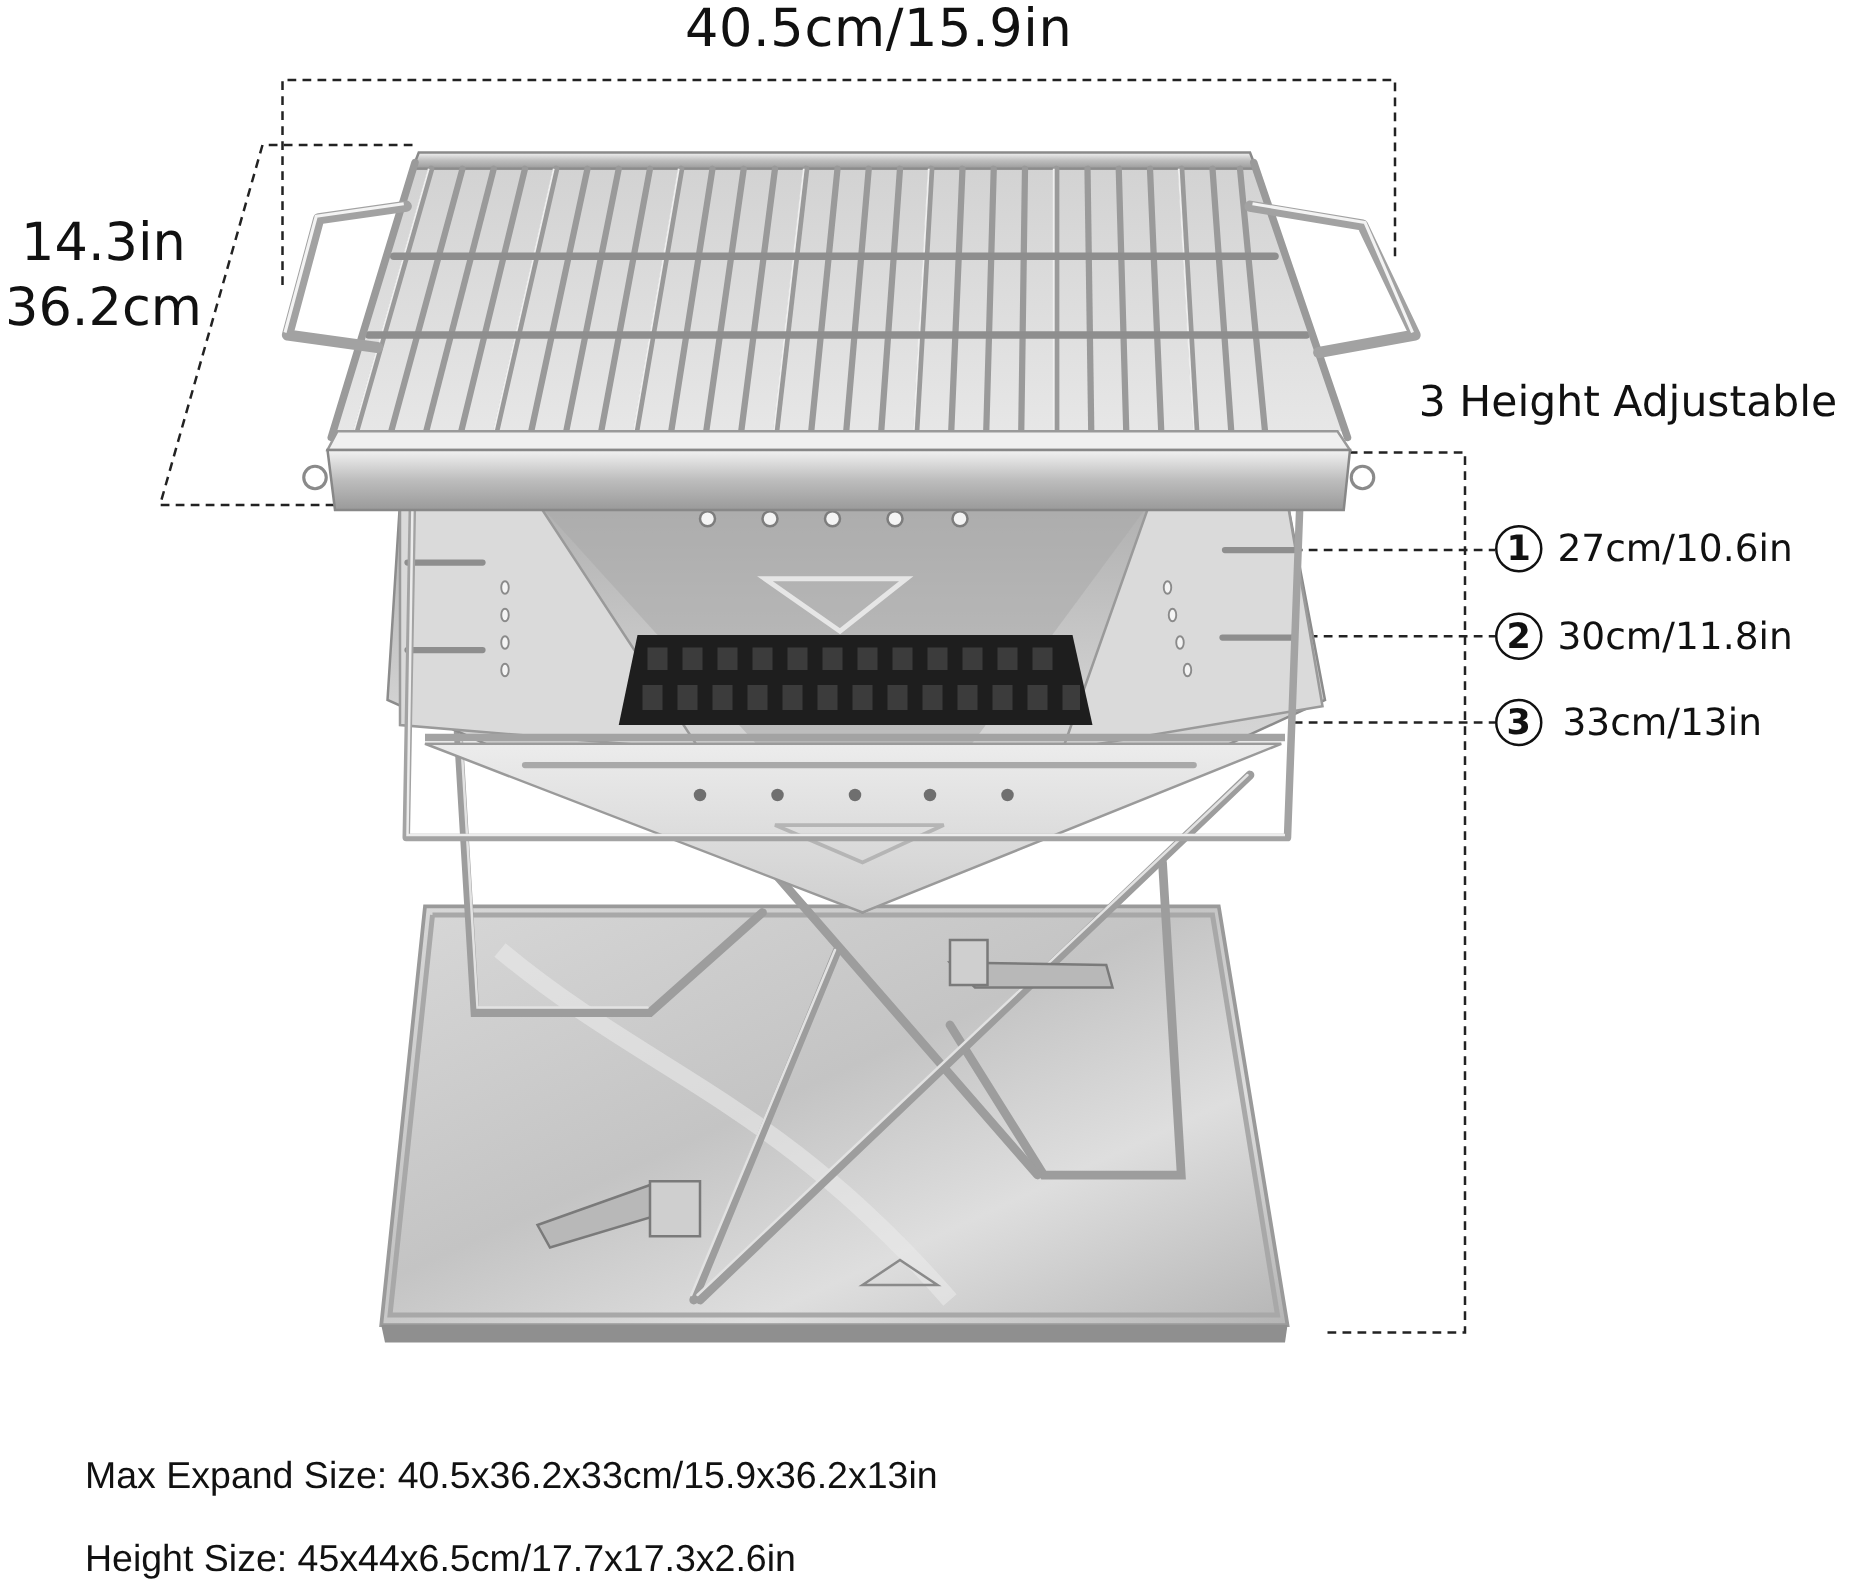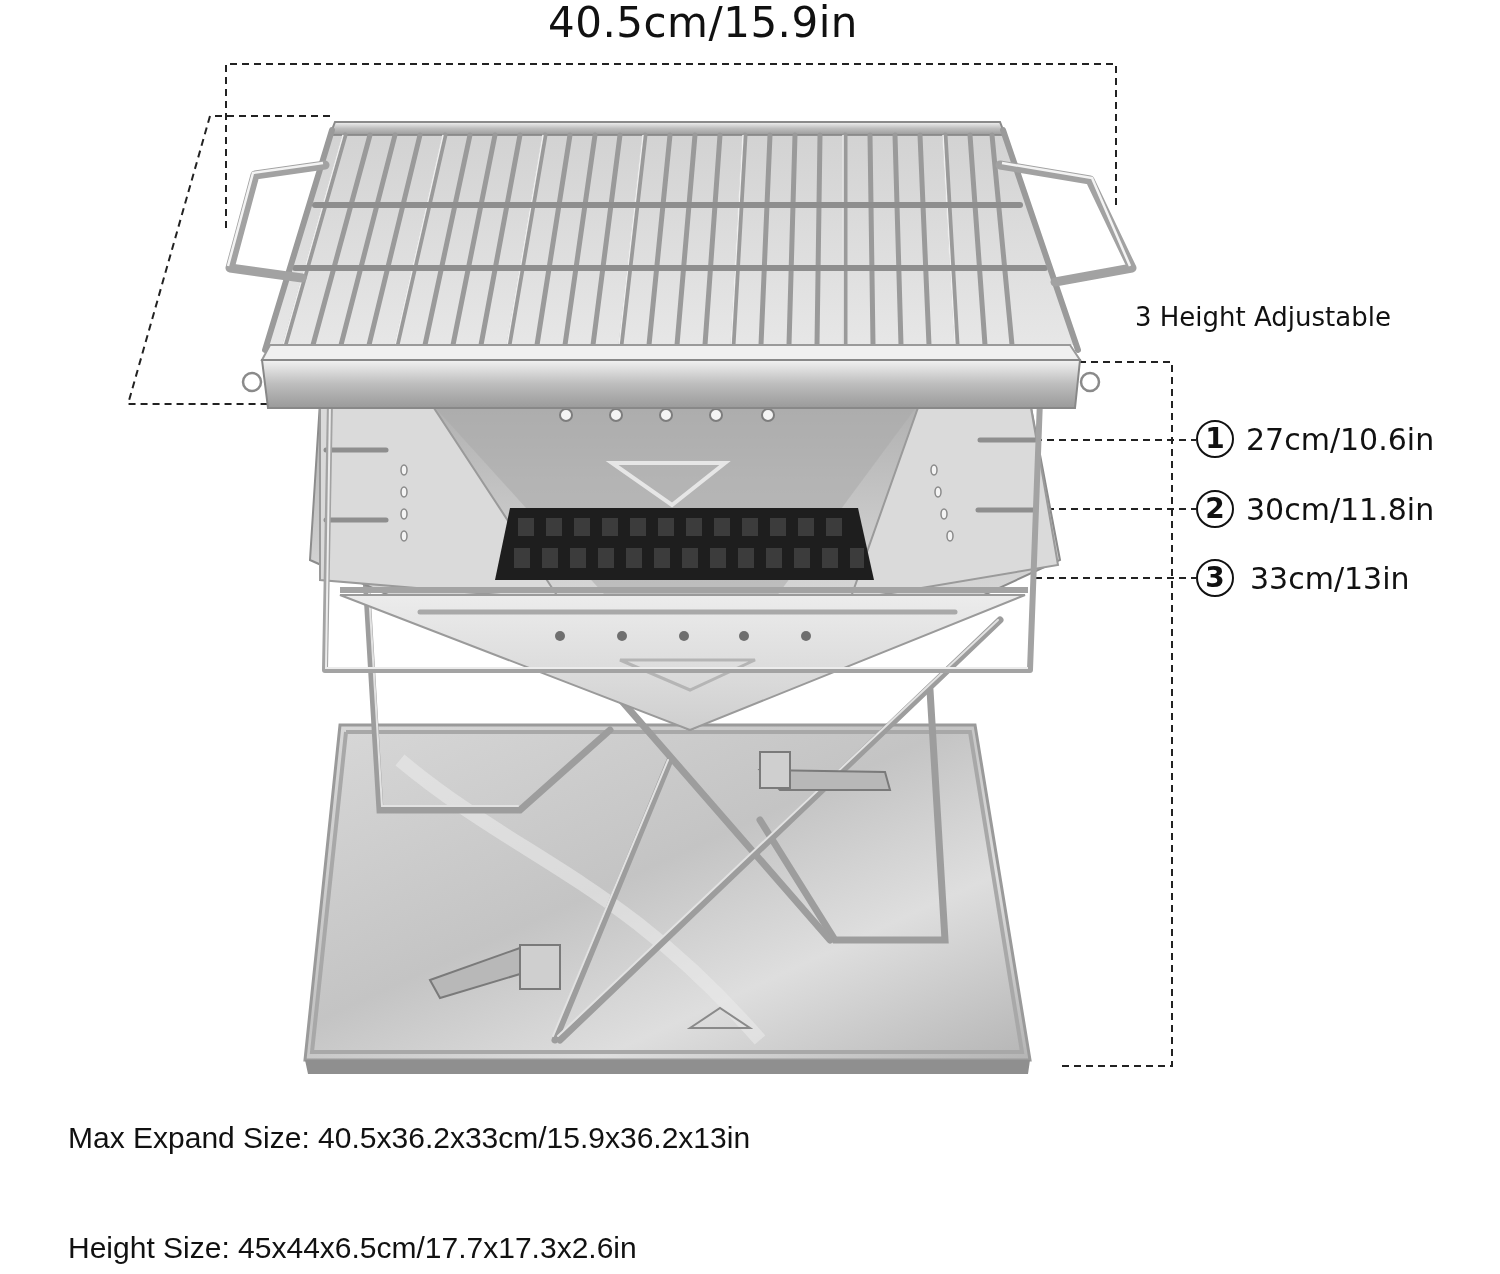--- a/index.html
+++ b/index.html
@@ -25,21 +25,21 @@
     .dim-depth {
       left: 4px; top: 168px;
       font-size: 42px;
       line-height: 52px;
       text-align: center;
       white-space: nowrap;
     }
     .dim-depth span { display: block; }
     .height-title {
       left: 1135px; top: 302px;
-      font-size: 26px;
+      font-size: 34px;
       white-space: nowrap;
     }
     .height-row {
       left: 1196px;
       font-size: 30px;
       white-space: nowrap;
       display: flex;
       align-items: center;
     }
     .circled {
@@ -298,31 +298,33 @@
     <g fill="none" stroke="#8a8a8a" stroke-width="2.5">
       <circle cx="252" cy="382" r="9"></circle>
       <circle cx="1090" cy="382" r="9"></circle>
     </g>
   </g>
 </svg>
 
 <div class="abs dim-top">40.5cm/15.9in</div>
 
 <div class="abs dim-depth">
+  <span>14.3in</span>
+  <span>36.2cm</span>
 </div>
 
 <div class="abs height-title">3 Height Adjustable</div>
 
 <div class="abs height-row" style="top:420px;">
   <span class="circled">1</span>
   <span>27cm/10.6in</span>
 </div>
 <div class="abs height-row" style="top:490px;">
   <span class="circled">2</span>
   <span>30cm/11.8in</span>
 </div>
 <div class="abs height-row" style="top:559px;">
   <span class="circled">3</span>
   <span style="margin-left:4px;text-align:center;">33cm/13in</span>
 </div>
 
-<div class="abs spec-line" style="top:1121px;">Max Expand Size: 40.5x36.2x33cm/15.9x36.2x13in</div>
+<div class="abs spec-line" style="top:1164px;">Max Expand Size: 40.5x36.2x33cm/15.9x36.2x13in</div>
 <div class="abs spec-line" style="top:1231px;">Height Size: 45x44x6.5cm/17.7x17.3x2.6in</div>
 
 </body></html>

